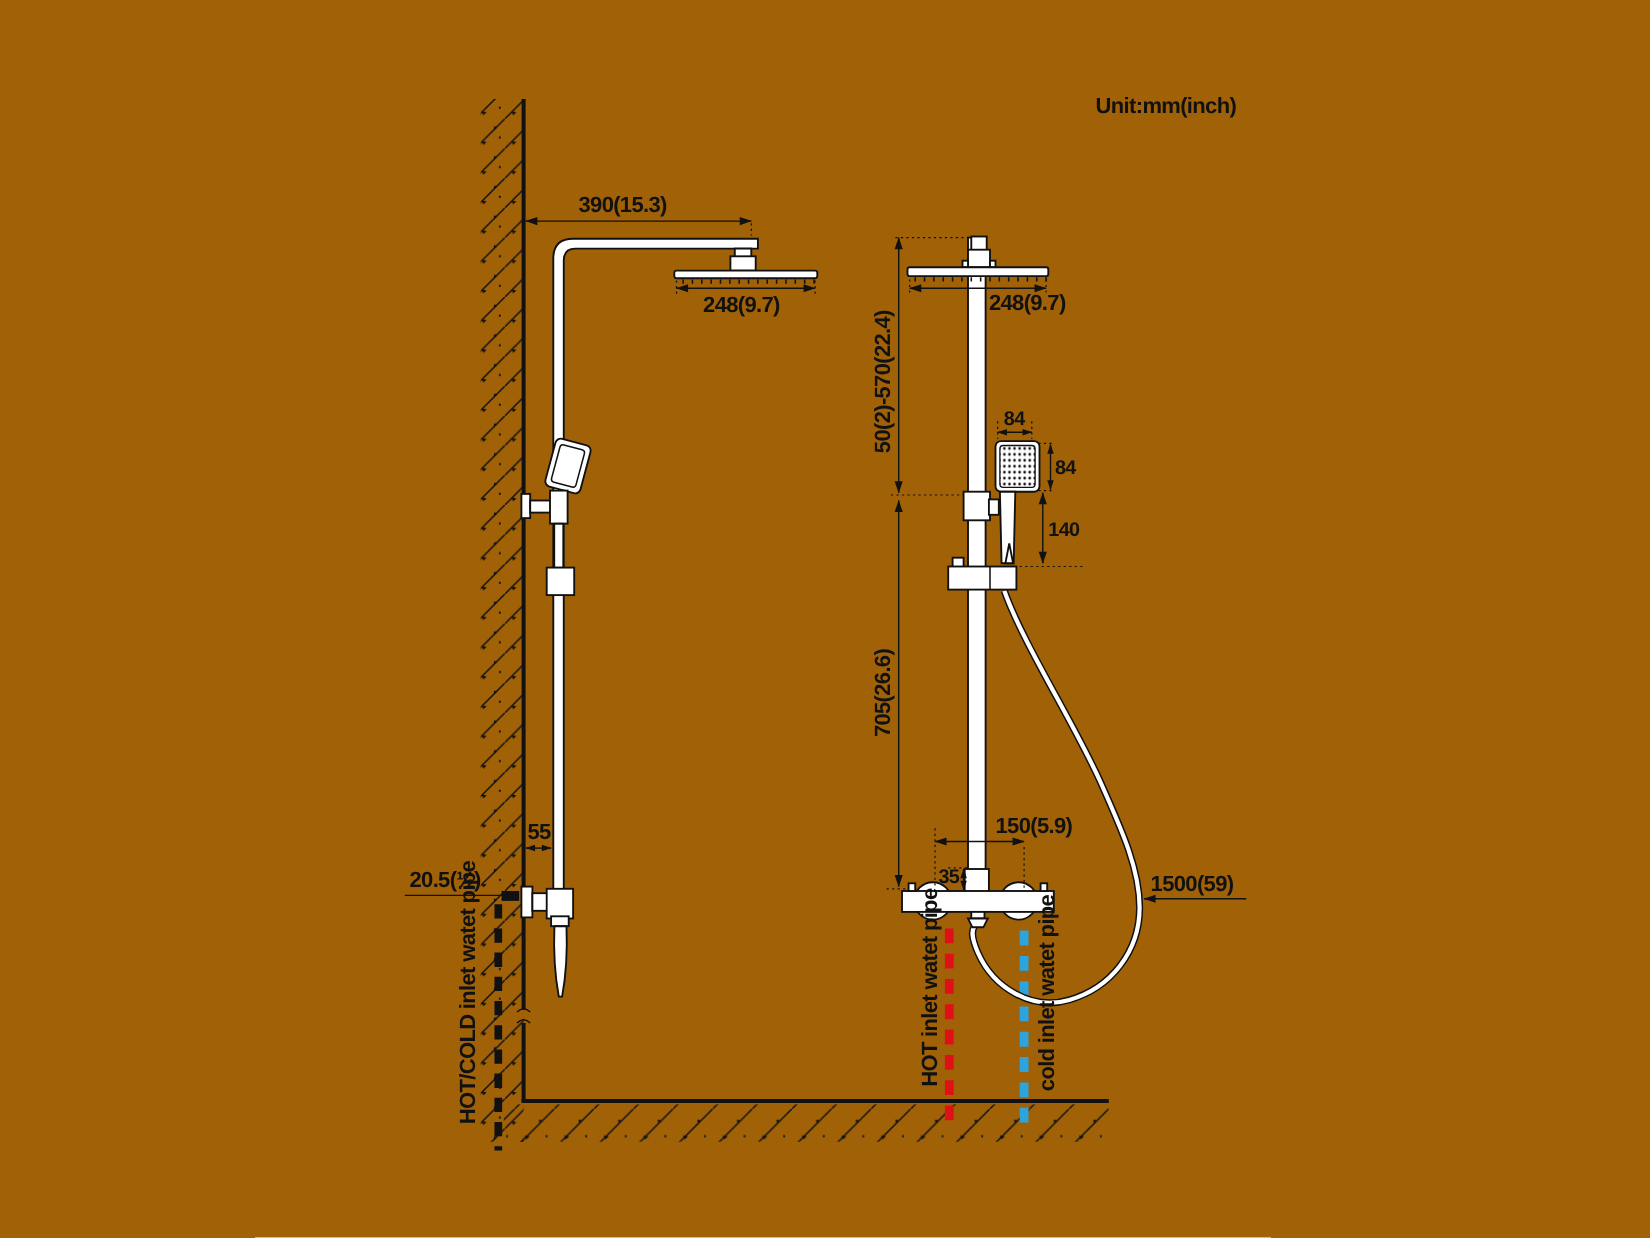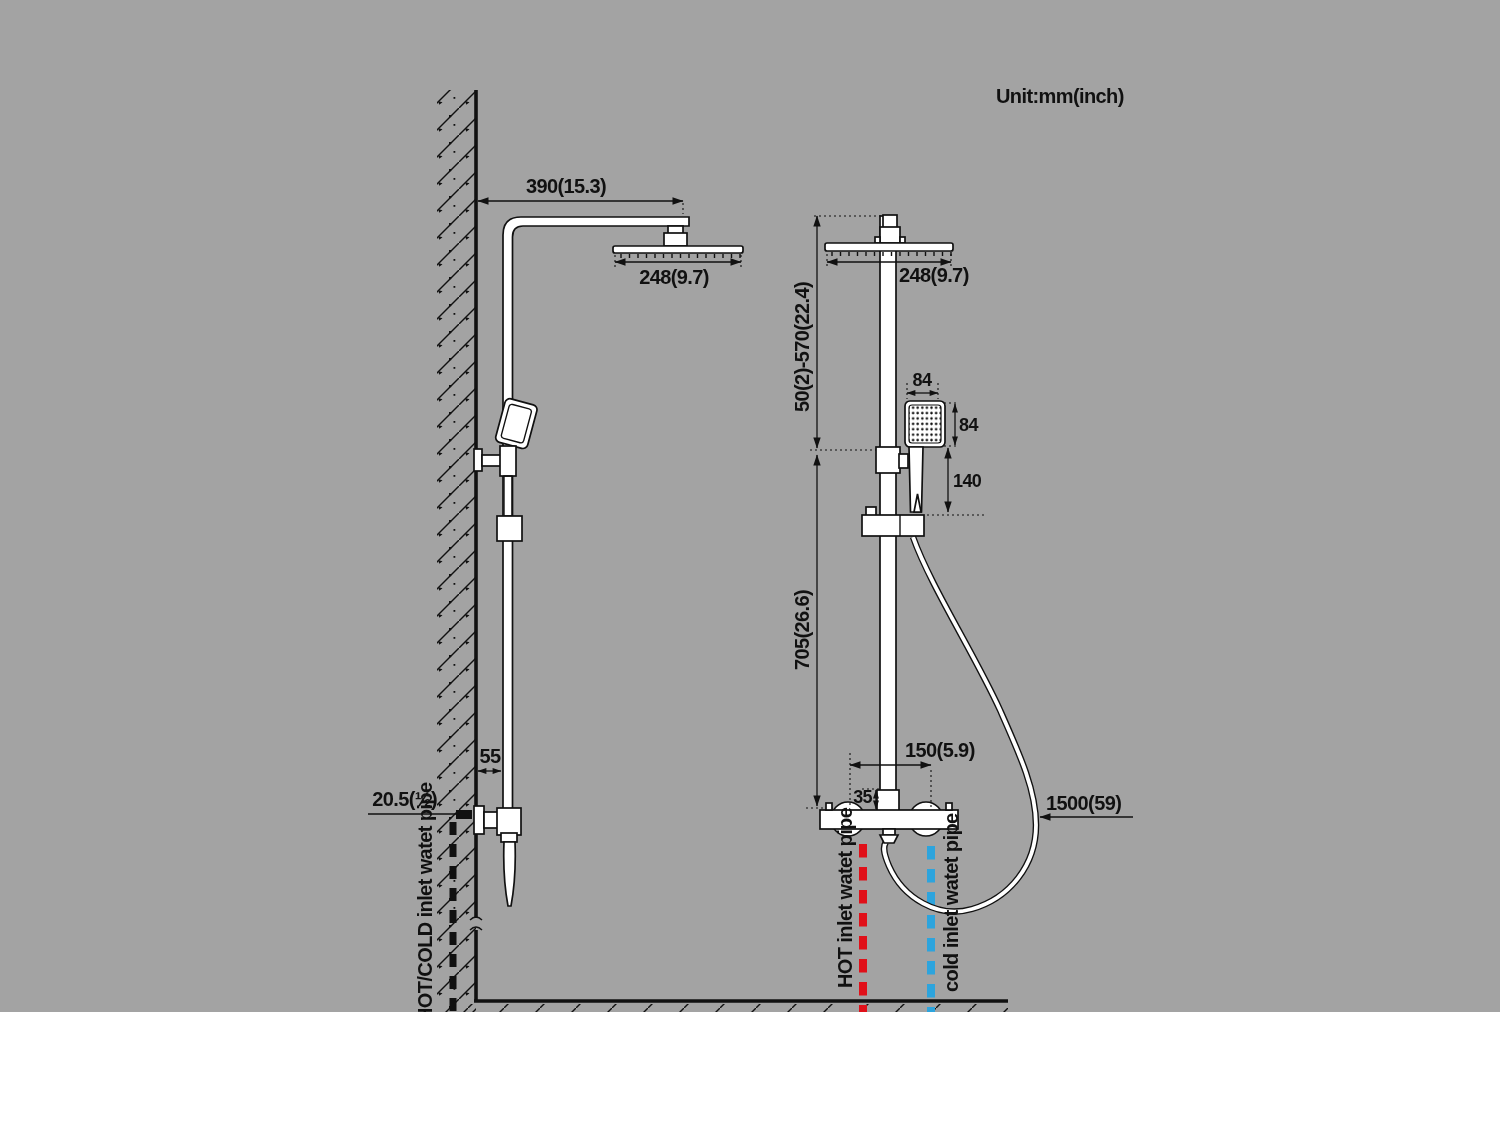--- a/index.html
+++ b/index.html
@@ -1,17 +1,17 @@
 <!DOCTYPE html>
 <html style="--line: #111111; --hot: #e01019; --cold: #2da4dd;"><head>
 <meta charset="utf-8">
 <style>
   :root { --line:#111111; --hot:#e01019; --cold:#2da4dd; }
   html,body { margin:0; padding:0; background:#ffffff; }
-  .stage { width:1500px; height:1012px; position:relative; background:#a3a3a3; }
+  .stage { width:1500px; height:1125px; position:relative; background:#a16207; }
   .outline { fill:#ffffff; stroke:var(--line); stroke-width:1.7; }
   .thin    { fill:none; stroke:var(--line); stroke-width:1.4; }
   .dimline { fill:none; stroke:var(--line); stroke-width:1.3; }
   .ext     { fill:none; stroke:var(--line); stroke-width:1.1; stroke-dasharray:2 3; }
   .heavy   { fill:none; stroke:var(--line); stroke-width:3.6; }
   .solidblk{ fill:var(--line); stroke:none; }
   .lbl { font-family:"Liberation Sans", sans-serif; font-size:20px; font-weight:bold;
          fill:var(--line); letter-spacing:-0.6px; }
   .lbl-sm { font-size:18px; }
   .hotdash  { fill:none; stroke:var(--hot);  stroke-width:8; stroke-dasharray:13.5 9.5; }

